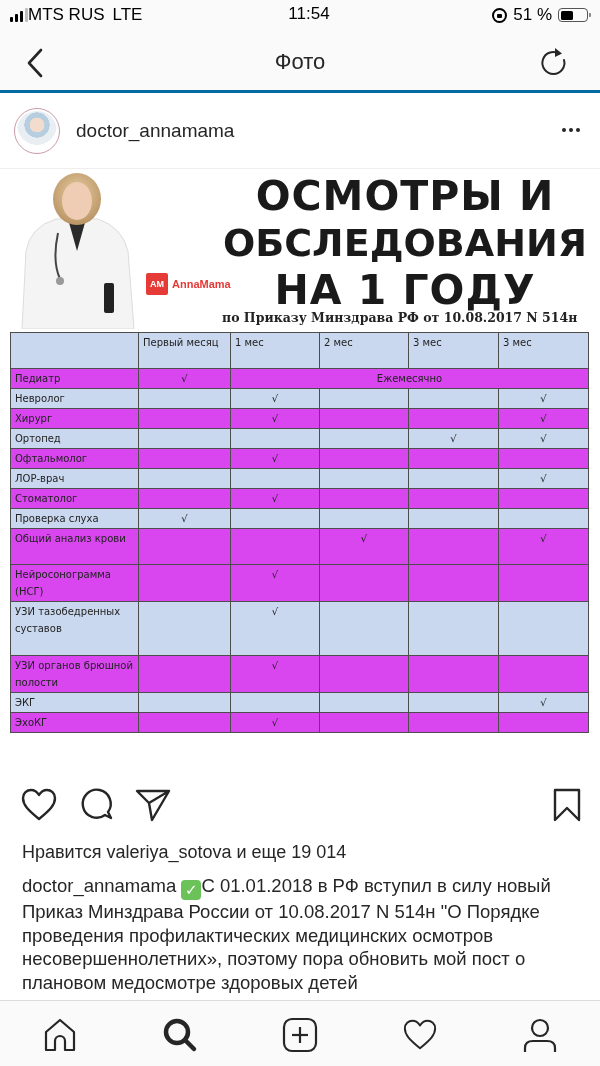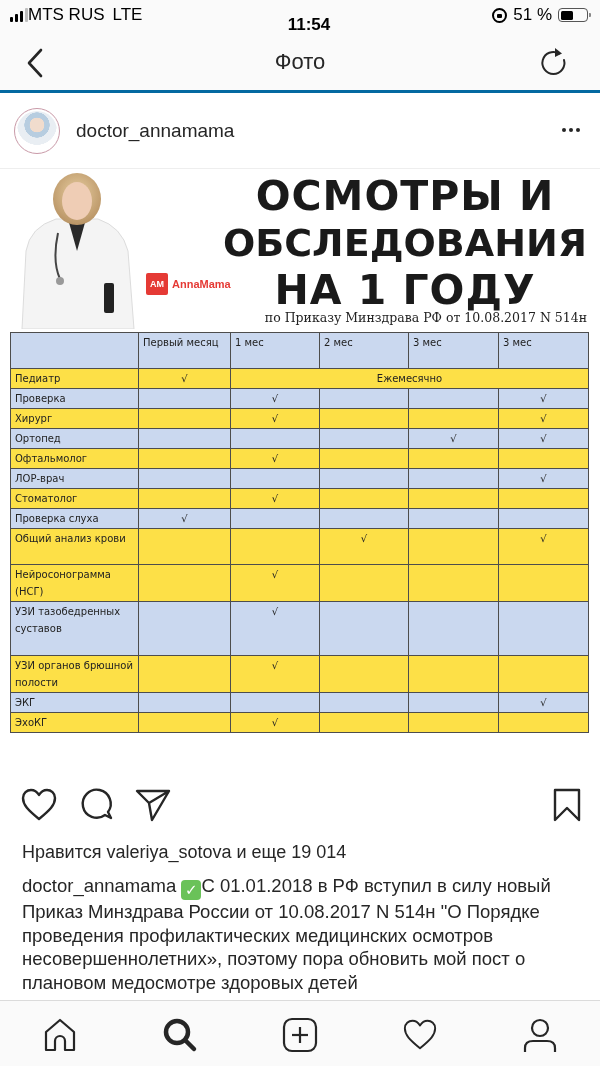--- a/index.html
+++ b/index.html
@@ -5,21 +5,21 @@
   * { box-sizing: border-box; margin: 0; padding: 0; }
   html, body { width: 600px; height: 1066px; overflow: hidden; background: #ffffff; }
   body { font-family: "Liberation Sans", "DejaVu Sans", sans-serif; color: #262626; position: relative; }
 
   
   .status-bar { position: absolute; top: 0; left: 0; width: 600px; height: 32px; background: #fafafa; font-size: 17px; color: #000; }
   .status-left { position: absolute; left: 10px; top: 5px; display: flex; align-items: center; }
   .signal { display: flex; align-items: flex-end; gap: 2px; height: 14px; }
   .signal span { width: 3px; background: #000; display: block; border-radius: 1px; }
   .signal span.off { background: #bdbdbd; }
-  .status-center { position: absolute; left: 0; right: 0; top: 15px; text-align: center; font-weight: bold; margin-left: 18px; }
+  .status-center { position: absolute; left: 0; right: 0; top: 4px; text-align: center; font-weight: normal; margin-left: 18px; }
   .status-right { position: absolute; right: 12px; top: 5px; display: flex; align-items: center; gap: 6px; }
   .lock-rot { width: 15px; height: 15px; border: 2px solid #000; border-radius: 50%; position: relative; }
   .lock-rot::after { content: ""; position: absolute; left: 3px; top: 4px; width: 5px; height: 4px; background: #000; border-radius: 1px; }
   .battery { width: 30px; height: 14px; border: 1.5px solid #555; border-radius: 4px; position: relative; padding: 1.5px; }
   .battery .fill { width: 50%; height: 100%; background: #000; border-radius: 1.5px; }
   .battery::after { content: ""; position: absolute; right: -4px; top: 4px; width: 2px; height: 4px; background: #888; border-radius: 0 1px 1px 0; }
 
   
   .nav-bar { position: absolute; top: 32px; left: 0; width: 600px; height: 61px; background: #fafafa; border-bottom: 3px solid #0369a1; }
   .nav-back { position: absolute; left: 22px; top: 15px; width: 28px; height: 32px; }
@@ -35,27 +35,27 @@
   .more-icon span { width: 4px; height: 4px; background: #262626; border-radius: 50%; display: block; }
 
   
   .post-image { position: absolute; top: 168px; left: 0; width: 600px; height: 600px; background: #fff; border-top: 1px solid #eee; overflow: hidden; }
   .doctor-photo { position: absolute; left: 12px; top: 2px; width: 130px; height: 158px; }
   .logo { position: absolute; left: 146px; top: 104px; display: flex; align-items: center; gap: 4px; }
   .logo-box { width: 22px; height: 22px; background: #e53a35; color: #fff; font-size: 9px; font-weight: bold; display: flex; align-items: center; justify-content: center; border-radius: 2px; }
   .logo-text { color: #e53a35; font-size: 11px; font-weight: bold; }
   .headline { position: absolute; left: 220px; top: 4px; width: 370px; text-align: center; font-family: "DejaVu Sans", sans-serif; font-weight: bold; color: #1a1a1a; line-height: 47px; font-size: 41px; letter-spacing: 1px; }
   .headline .l2 { font-size: 38px; letter-spacing: 0; }
-  .subtitle { position: absolute; left: 222px; top: 141px; width: 365px; text-align: right; font-family: "DejaVu Serif", serif; font-size: 12.5px; font-weight: normal; color: #222; }
+  .subtitle { position: absolute; left: 222px; top: 141px; width: 365px; font-family: "DejaVu Serif", serif; font-size: 12.5px; font-weight: bold; color: #222; }
 
   
   .schedule { position: absolute; left: 10px; top: 163px; width: 578px; border-collapse: collapse; font-family: "DejaVu Sans", sans-serif; font-size: 10px; color: #222; table-layout: fixed; }
   .schedule td, .schedule th { border: 1px solid #4d4d4d; padding: 1px 4px; vertical-align: top; font-weight: normal; text-align: left; line-height: 17px; }
   .schedule tr.blue td, .schedule tr.blue th { background: #cad8ef; }
-  .schedule tr.white td { background: #fde047; }
+  .schedule tr.white td { background: #d946ef; }
   .schedule td.check { text-align: center; }
   .schedule td.span { text-align: center; }
   .schedule th { height: 36px; }
 
   
   .actions { position: absolute; top: 786px; left: 0; width: 600px; height: 40px; }
   .act { position: absolute; top: 0; width: 38px; height: 38px; }
 
   .likes { position: absolute; left: 22px; top: 842px; font-size: 18px; color: #262626; }
 
@@ -164,21 +164,21 @@
         <th>3  мес</th>
       </tr>
     </thead>
     <tbody id="table-body">
         <tr class="white" style="height: 18px;">
           <td>Педиатр</td>
           <td class="check">√</td>
           <td class="span" colspan="4">Ежемесячно</td>
         </tr>
         <tr class="blue" style="height: 18px;">
-          <td>Проверка</td>
+          <td>Невролог</td>
           <td class="check"></td>
           <td class="check">√</td>
           <td class="check"></td>
           <td class="check"></td>
           <td class="check">√</td>
         </tr>
         <tr class="white" style="height: 18px;">
           <td>Хирург</td>
           <td class="check"></td>
           <td class="check">√</td>

